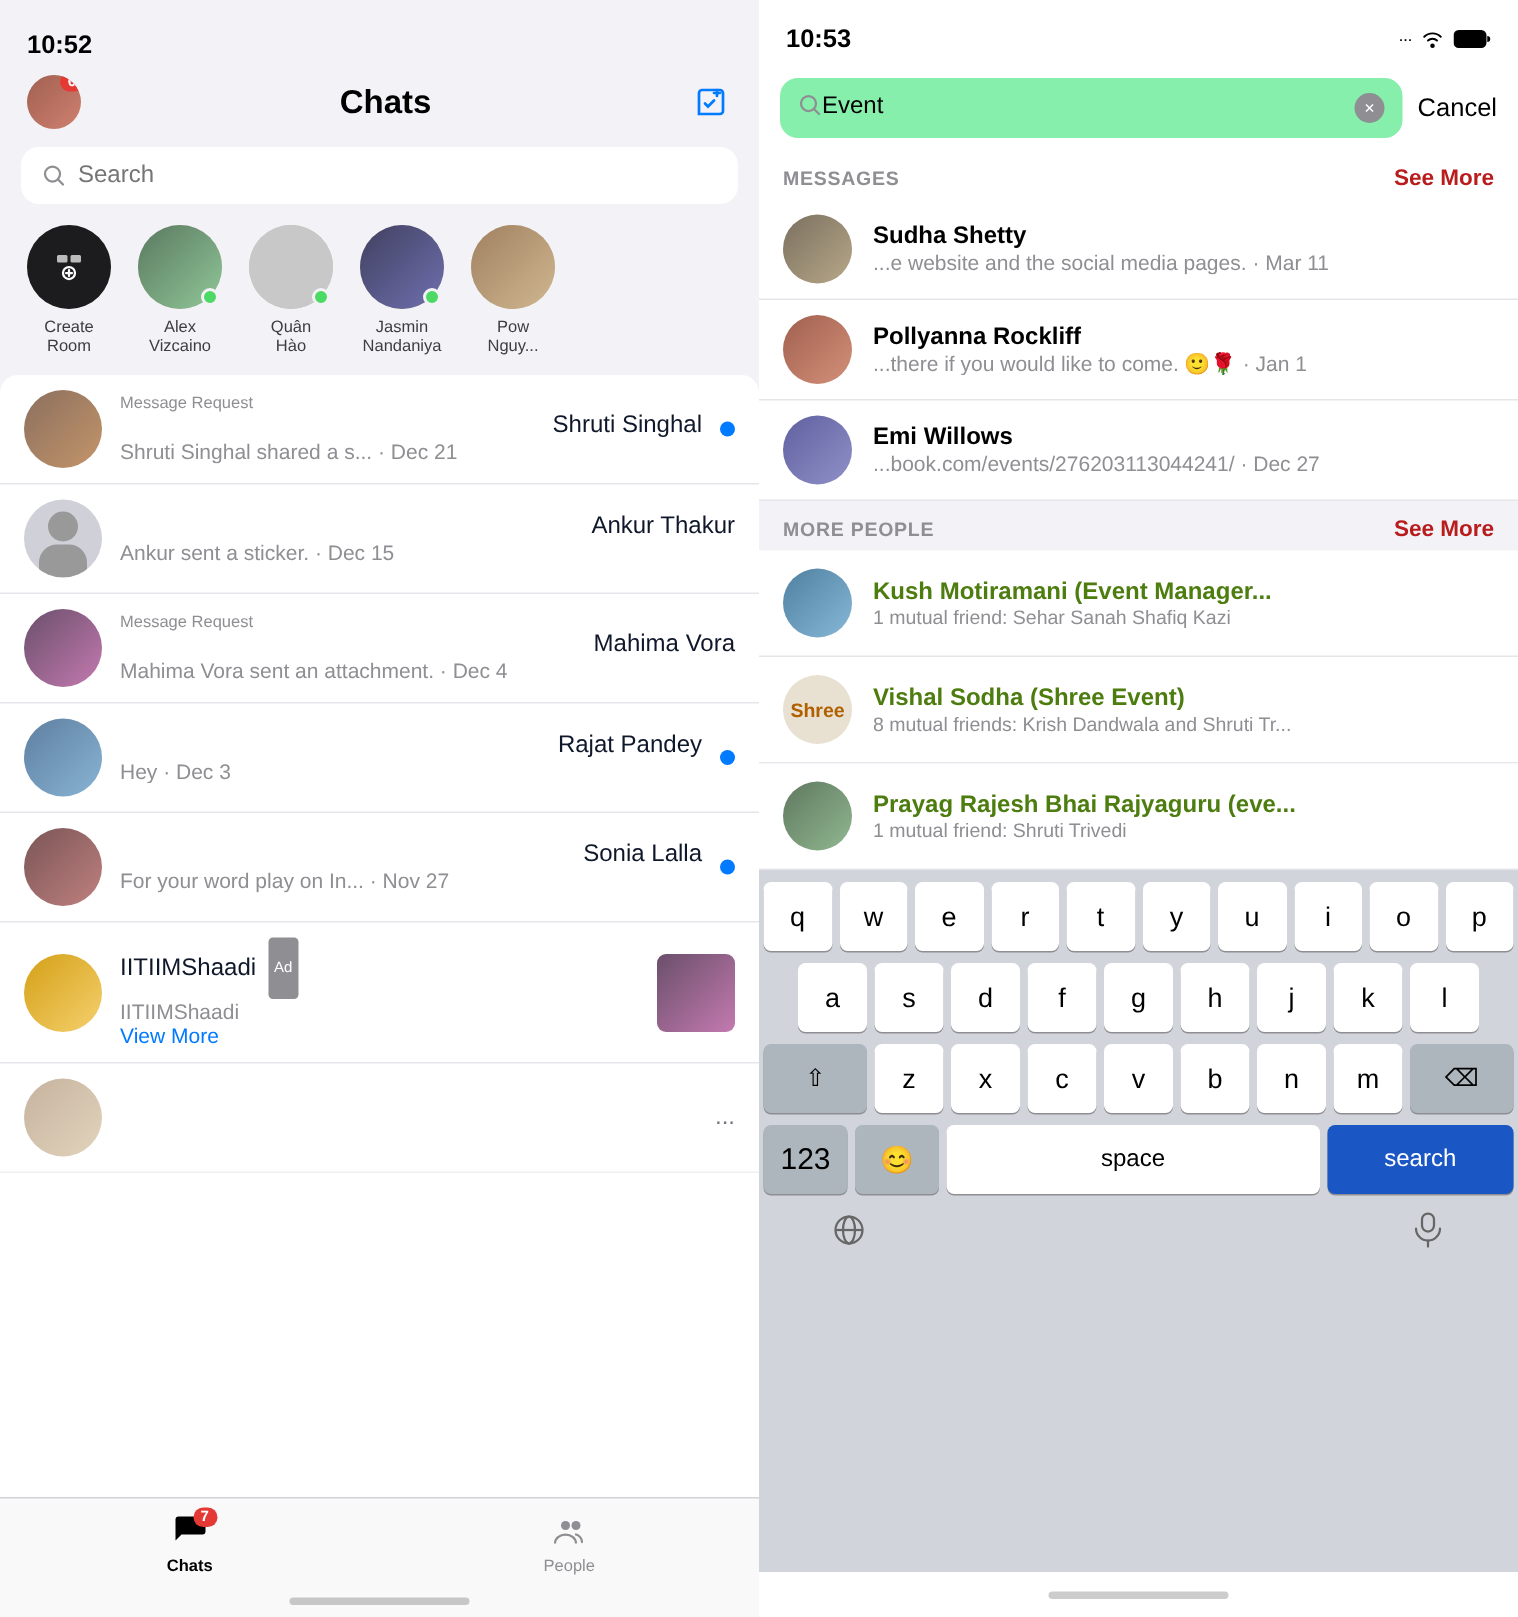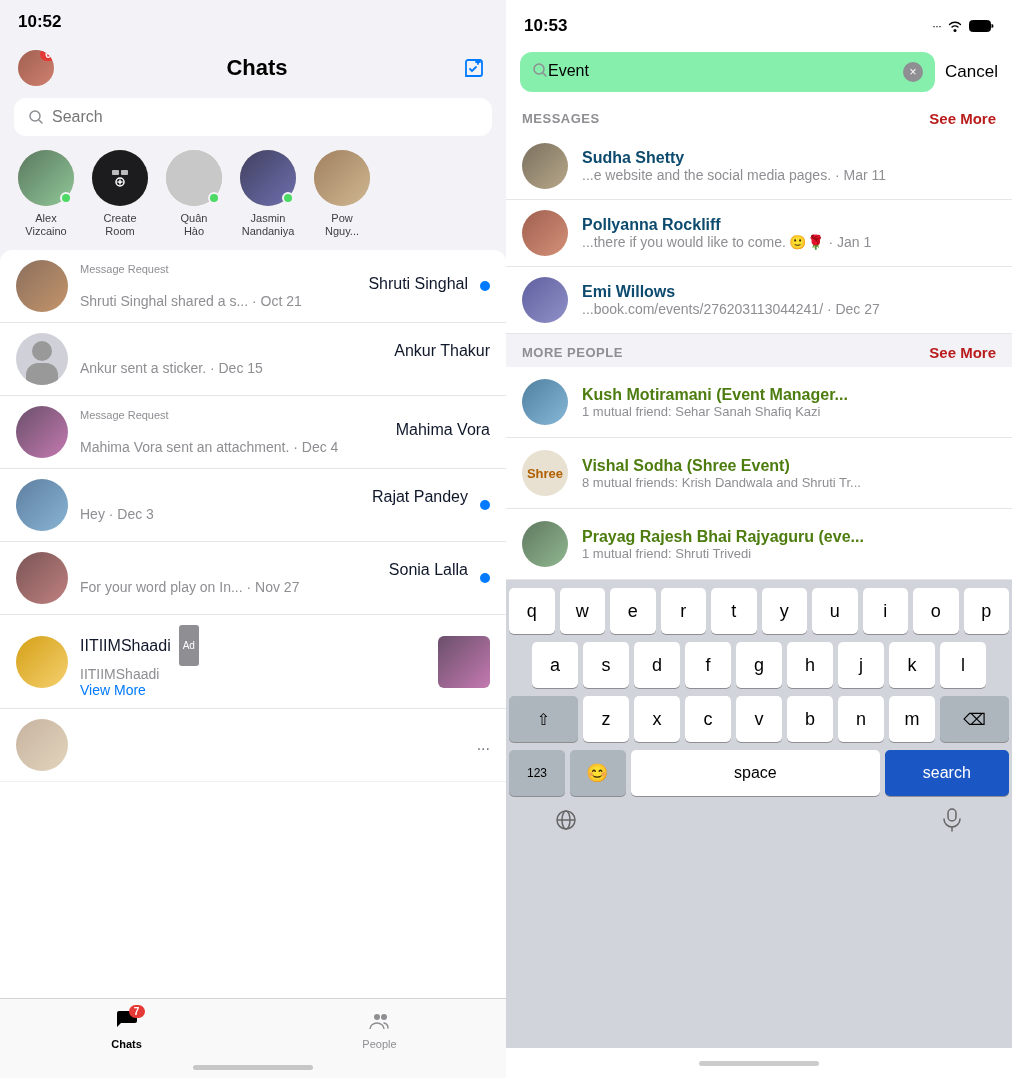--- a/index.html
+++ b/index.html
@@ -18,21 +18,21 @@
       height: 1078px;
       background: #f2f2f7;
       display: flex;
       flex-direction: column;
       position: relative;
       overflow: hidden;
     }
 
     .status-bar-left {
       display: flex;
-      align-items: flex-start;
+      align-items: flex-end;
       padding: 12px 18px 4px;
       height: 44px;
     }
     .status-time {
       font-size: 17px;
       font-weight: 600;
       color: #000;
     }
 
     .header-left {
@@ -381,21 +381,21 @@
       flex-shrink: 0;
       overflow: hidden;
     }
     .result-content {
       flex: 1;
       min-width: 0;
     }
     .result-name {
       font-size: 16px;
       font-weight: 600;
-      color: #0c4a6e;
+      color: #000000;
     }
     .result-preview {
       font-size: 14px;
       color: #8e8e93;
       white-space: nowrap;
       overflow: hidden;
       text-overflow: ellipsis;
     }
     .people-item {
       display: flex;
@@ -459,21 +459,21 @@
     .kb-key.special {
       background: #adb5bd;
       min-width: 44px;
       flex: 1.5;
       font-size: 14px;
       color: #000;
       max-width: none;
     }
     .kb-key.num {
       flex: 1.2;
-      font-size: 12px;
+      font-size: 20px;
       max-width: 56px;
     }
     .kb-key.space-key {
       flex: 4;
       font-size: 16px;
       max-width: none;
     }
     .kb-key.search-key {
       background: #1a56c4;
       color: #fff;
@@ -567,40 +567,40 @@
     <svg width="16" height="16" viewBox="0 0 16 16" fill="none">
       <circle cx="7" cy="7" r="5" stroke="#8e8e93" stroke-width="1.5"></circle>
       <path d="M11 11l3 3" stroke="#8e8e93" stroke-width="1.5" stroke-linecap="round"></path>
     </svg>
     <input type="text" placeholder="Search" style="">
   </div>
 
   <div class="stories-row">
     <div class="story-item">
       <div class="story-avatar">
-        <div class="story-avatar-inner av-alex"></div>
-        <div class="online-dot"></div>
-      </div>
-      <span class="story-name">Alex<br>Vizcaino</span>
-    </div>
-    <div class="story-item">
-      <div class="story-avatar">
         <div class="create-room-box">
           <svg width="22" height="22" viewBox="0 0 22 22" fill="none">
             <rect x="3" y="3" width="7" height="5" rx="1" fill="#fff" opacity="0.7"></rect>
             <rect x="12" y="3" width="7" height="5" rx="1" fill="#fff" opacity="0.7"></rect>
             <circle cx="11" cy="15" r="4" stroke="#fff" stroke-width="1.5"></circle>
             <path d="M11 13v4M9 15h4" stroke="#fff" stroke-width="1.5" stroke-linecap="round"></path>
           </svg>
         </div>
       </div>
       <span class="story-name">Create<br>Room</span>
     </div>
     <div class="story-item">
       <div class="story-avatar">
+        <div class="story-avatar-inner av-alex"></div>
+        <div class="online-dot"></div>
+      </div>
+      <span class="story-name">Alex<br>Vizcaino</span>
+    </div>
+    <div class="story-item">
+      <div class="story-avatar">
         <div class="story-avatar-inner av-quan"></div>
         <div class="online-dot"></div>
       </div>
       <span class="story-name">Quân<br>Hào</span>
     </div>
     <div class="story-item">
       <div class="story-avatar">
         <div class="story-avatar-inner av-jasmin"></div>
         <div class="online-dot"></div>
       </div>
@@ -614,21 +614,21 @@
     </div>
   </div>
 
   <div class="chat-list">
 
     <div class="chat-item">
       <div class="chat-avatar av-shruti"></div>
       <div class="chat-content">
         <div class="message-request-label">Message Request</div>
         <div class="chat-name">Shruti Singhal</div>
-        <div class="chat-preview">Shruti Singhal shared a s... · Oct 21</div>
+        <div class="chat-preview">Shruti Singhal shared a s... · Dec 21</div>
       </div>
       <div class="unread-dot"></div>
     </div>
 
     <div class="chat-item">
       <div class="chat-avatar av-ankur" style="position:relative;">
         <div class="silhouette-head" style="background:#999;"></div>
         <div class="silhouette-body" style="background:#999;"></div>
       </div>
       <div class="chat-content">

